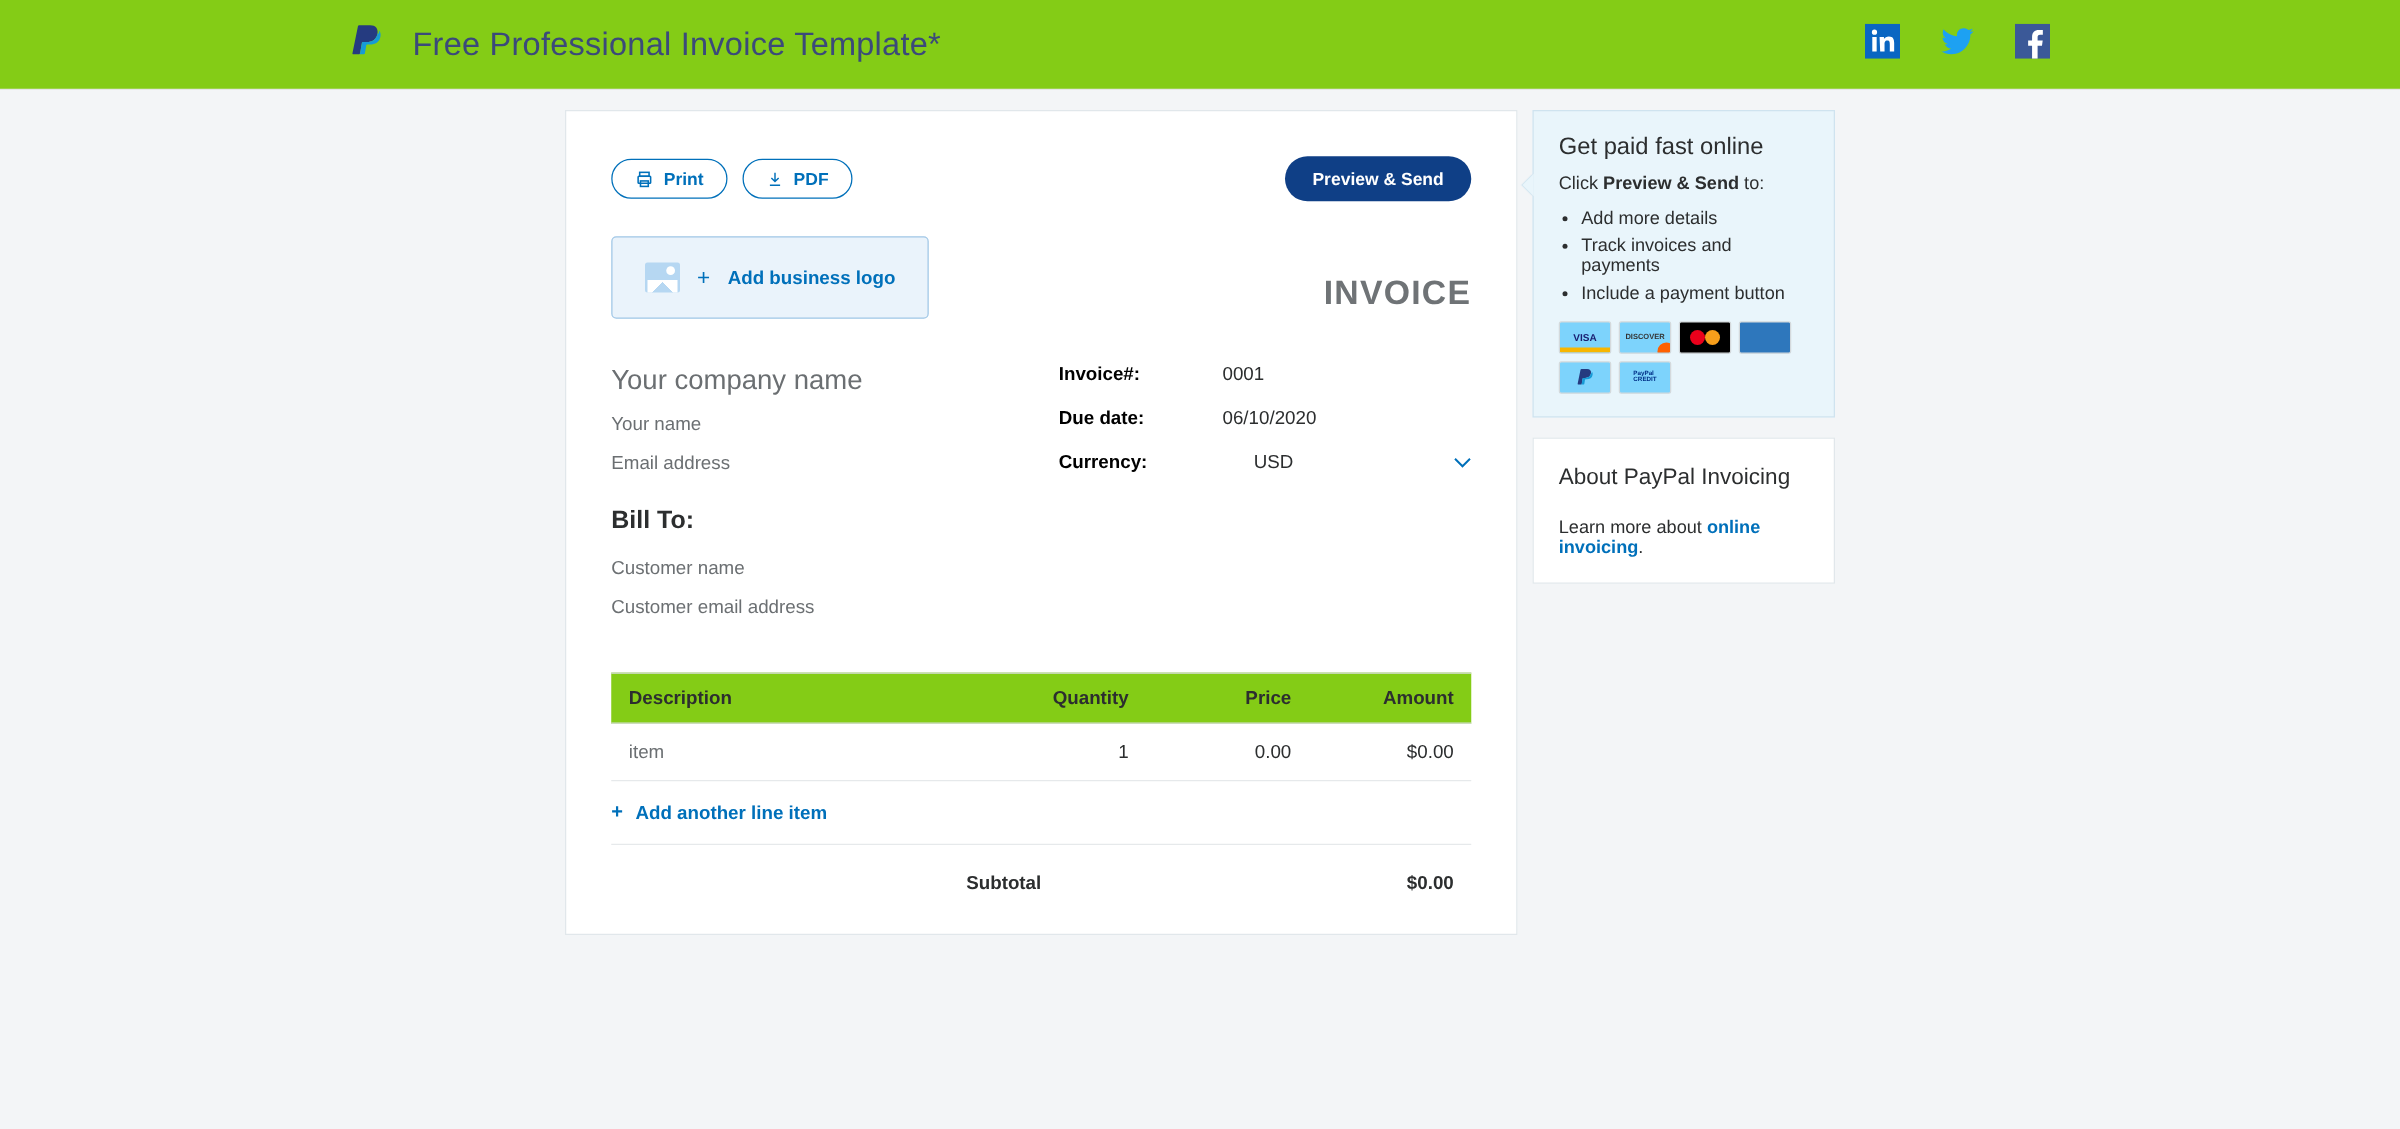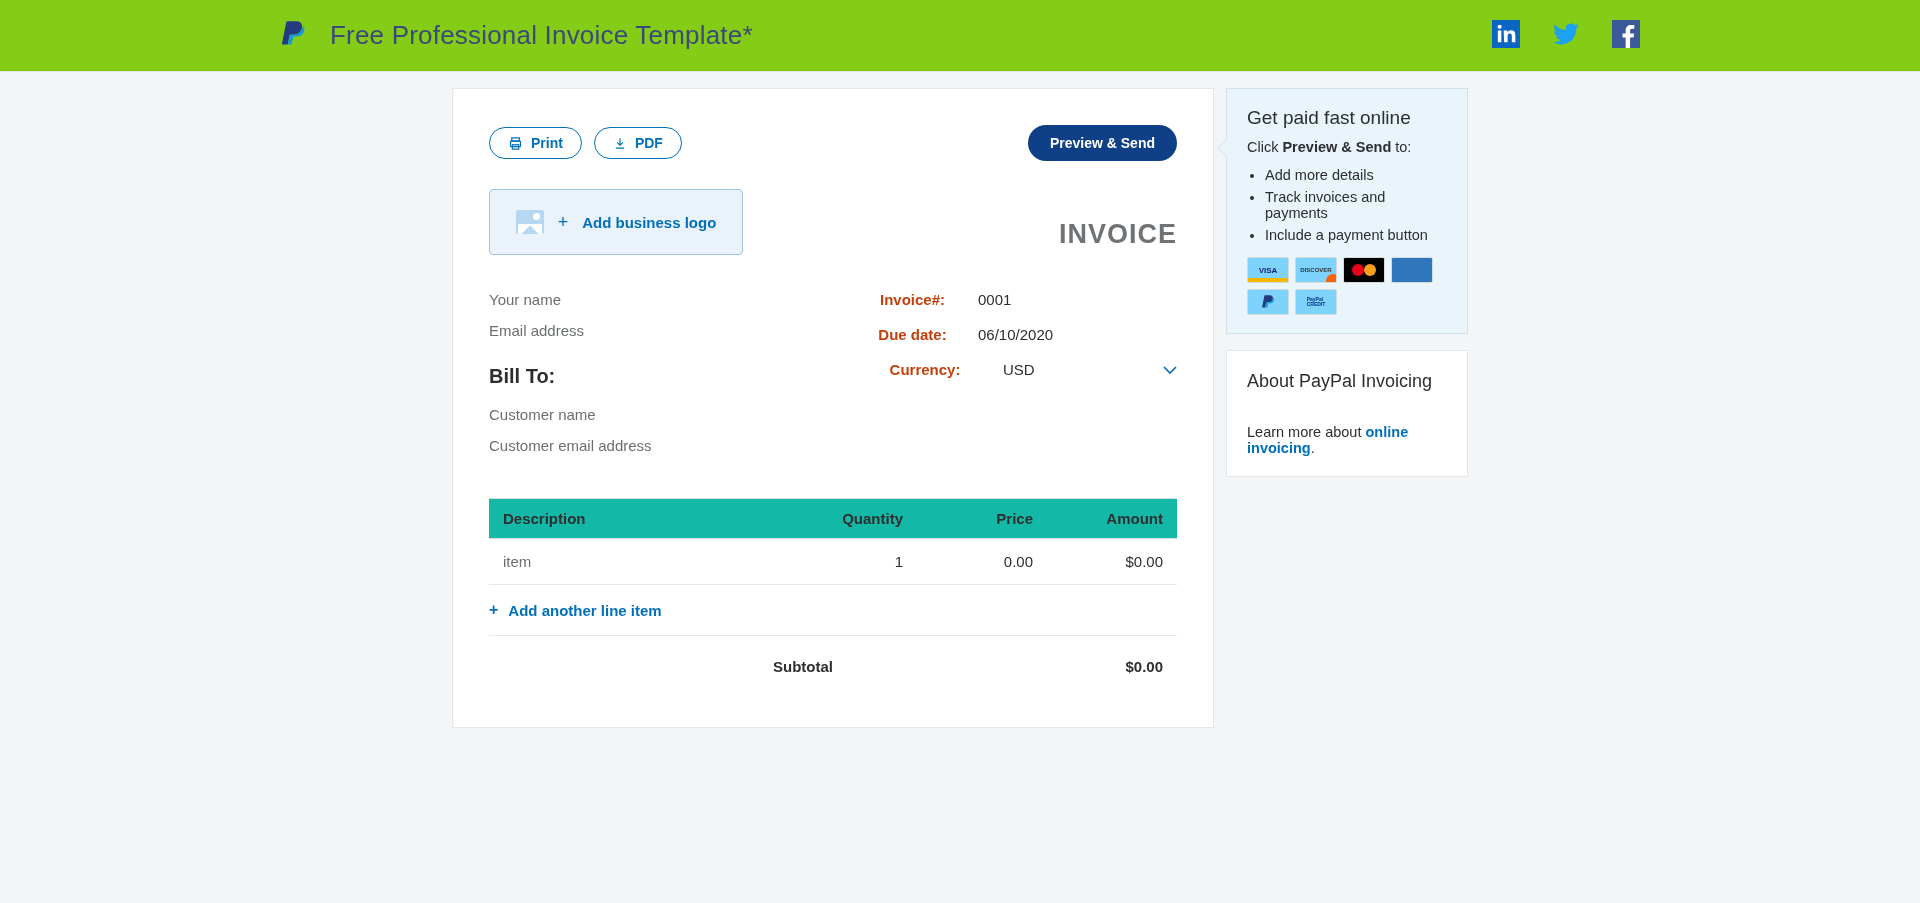--- a/index.html
+++ b/index.html
@@ -25,28 +25,28 @@
 .plus { color: #0070ba; font-size: 18px; font-weight: 400; }
 .invoice-heading-row { display: flex; justify-content: space-between; align-items: flex-start; margin-bottom: 36px; }
 .invoice-label { color: #6f7376; font-size: 27px; font-weight: 600; letter-spacing: 1px; margin-top: 30px; }
 .two-col { display: flex; gap: 40px; }
 .left-col { flex: 1; }
 .right-col { width: 330px; }
 .field-input { border: none; outline: none; width: 100%; font-family: inherit; }
 .company-name { font-size: 22px; color: #6b6f72; margin-bottom: 14px; }
 .sub-field { font-size: 15px; color: #6b6f72; margin-bottom: 14px; display:block; }
 .meta-row { display: flex; align-items: center; margin-bottom: 18px; }
-.meta-label { width: 156px; font-size: 15px; font-weight: 700; color: #c2410c; text-align: center; }
+.meta-label { width: 156px; font-size: 15px; font-weight: 700; color: #000000; }
 .meta-val { font-size: 15px; color: #2c2e2f; border: none; outline: none; font-family: inherit; flex: 1; }
 .curr-row { display: flex; align-items: center; }
 .curr-val { flex: 1; font-size: 15px; }
 .chev { color: #0070ba; font-size: 14px; margin-left: auto; }
 .bill-to { font-size: 20px; font-weight: 600; margin: 26px 0 18px; }
 .line-items { margin-top: 30px; }
-.li-head { display: flex; background: #14b8a6; border-top: 1px solid #d9dde0; border-bottom: 1px solid #d9dde0; padding: 11px 14px; font-weight: 700; font-size: 15px; }
+.li-head { display: flex; background: #84cc16; border-top: 1px solid #d9dde0; border-bottom: 1px solid #d9dde0; padding: 11px 14px; font-weight: 700; font-size: 15px; }
 .c-desc { flex: 1; }
 .c-qty { width: 130px; text-align: right; }
 .c-price { width: 130px; text-align: right; }
 .c-amt { width: 130px; text-align: right; }
 .li-row { display: flex; padding: 14px 14px; font-size: 15px; border-bottom: 1px solid #e6e9eb; }
 .li-row .c-desc input { border:none; outline:none; font-family:inherit; font-size:15px; color:#ef4444; width:100%; }
 .add-line { color: #0070ba; font-weight: 600; font-size: 15px; padding: 16px 0; border-bottom: 1px solid #e6e9eb; cursor: pointer; display:flex; align-items:center; gap:10px;}
 .subtotal-row { display: flex; padding: 22px 14px 8px; font-size: 15px; font-weight: 700; }
 .subtotal-row .lbl { margin-left: auto; width: 260px; }
 .subtotal-row .val { width: 130px; text-align: right; }
@@ -63,21 +63,21 @@
 .visa::after{content:""; position:absolute; bottom:0; left:0; right:0; height:4px; background:#f7b600;}
 .disc { color:#333; font-size:6px;}
 .disc::after{content:""; position:absolute; bottom:0; right:0; width:14px; height:14px; background:#ff6000; border-radius:50%; transform:translate(4px,6px);}
 .mc { background:#000; }
 .mc::before{content:""; width:12px; height:12px; background:#eb001b; border-radius:50%; position:absolute; left:8px;}
 .mc::after{content:""; width:12px; height:12px; background:#f79e1b; border-radius:50%; position:absolute; right:8px;}
 .amex { background:#2e77bc; }
 .pp-card svg { width:14px; height:16px; }
 .ppcredit { color:#003087; font-size:5px; line-height:1; text-align:left; }
 .about { padding: 20px; }
-.about h3 { font-size: 18px; font-weight: 500; margin-bottom: 32px; }
+.about h3 { font-size: 18px; font-weight: 500; margin-bottom: 22px; }
 .about .btn-pill { font-size: 14px; padding: 8px 18px; }
 .about p { font-size: 14.5px; margin-top: 16px; }
 .about a { color: #0070ba; text-decoration: none; font-weight: 600; }
 .play-ic { width:15px; height:15px; border:2px solid #0070ba; border-radius:50%; display:inline-flex; align-items:center; justify-content:center;}
 .play-ic::after { content:""; border-left:5px solid #0070ba; border-top:3px solid transparent; border-bottom:3px solid transparent; margin-left:1px;}
 input::placeholder { color: #6b6f72; }
 </style>
 </head>
 <body>
 
@@ -132,20 +132,21 @@
       <div class="logo-drop">
         <span class="img-ph"></span>
         <span class="plus">+</span>
         <span class="logo-drop-text">Add business logo</span>
       </div>
       <div class="invoice-label">INVOICE</div>
     </div>
 
     <div class="two-col">
       <div class="left-col">
+        <input class="field-input company-name" placeholder="Your company name" style="">
         <input class="field-input sub-field" placeholder="Your name" style="">
         <input class="field-input sub-field" placeholder="Email address" style="">
 
         <div class="bill-to">Bill To:</div>
         <input class="field-input sub-field" placeholder="Customer name" style="">
         <input class="field-input sub-field" placeholder="Customer email address" style="">
       </div>
       <div class="right-col">
         <div class="meta-row">
           <span class="meta-label">Invoice#:</span>

